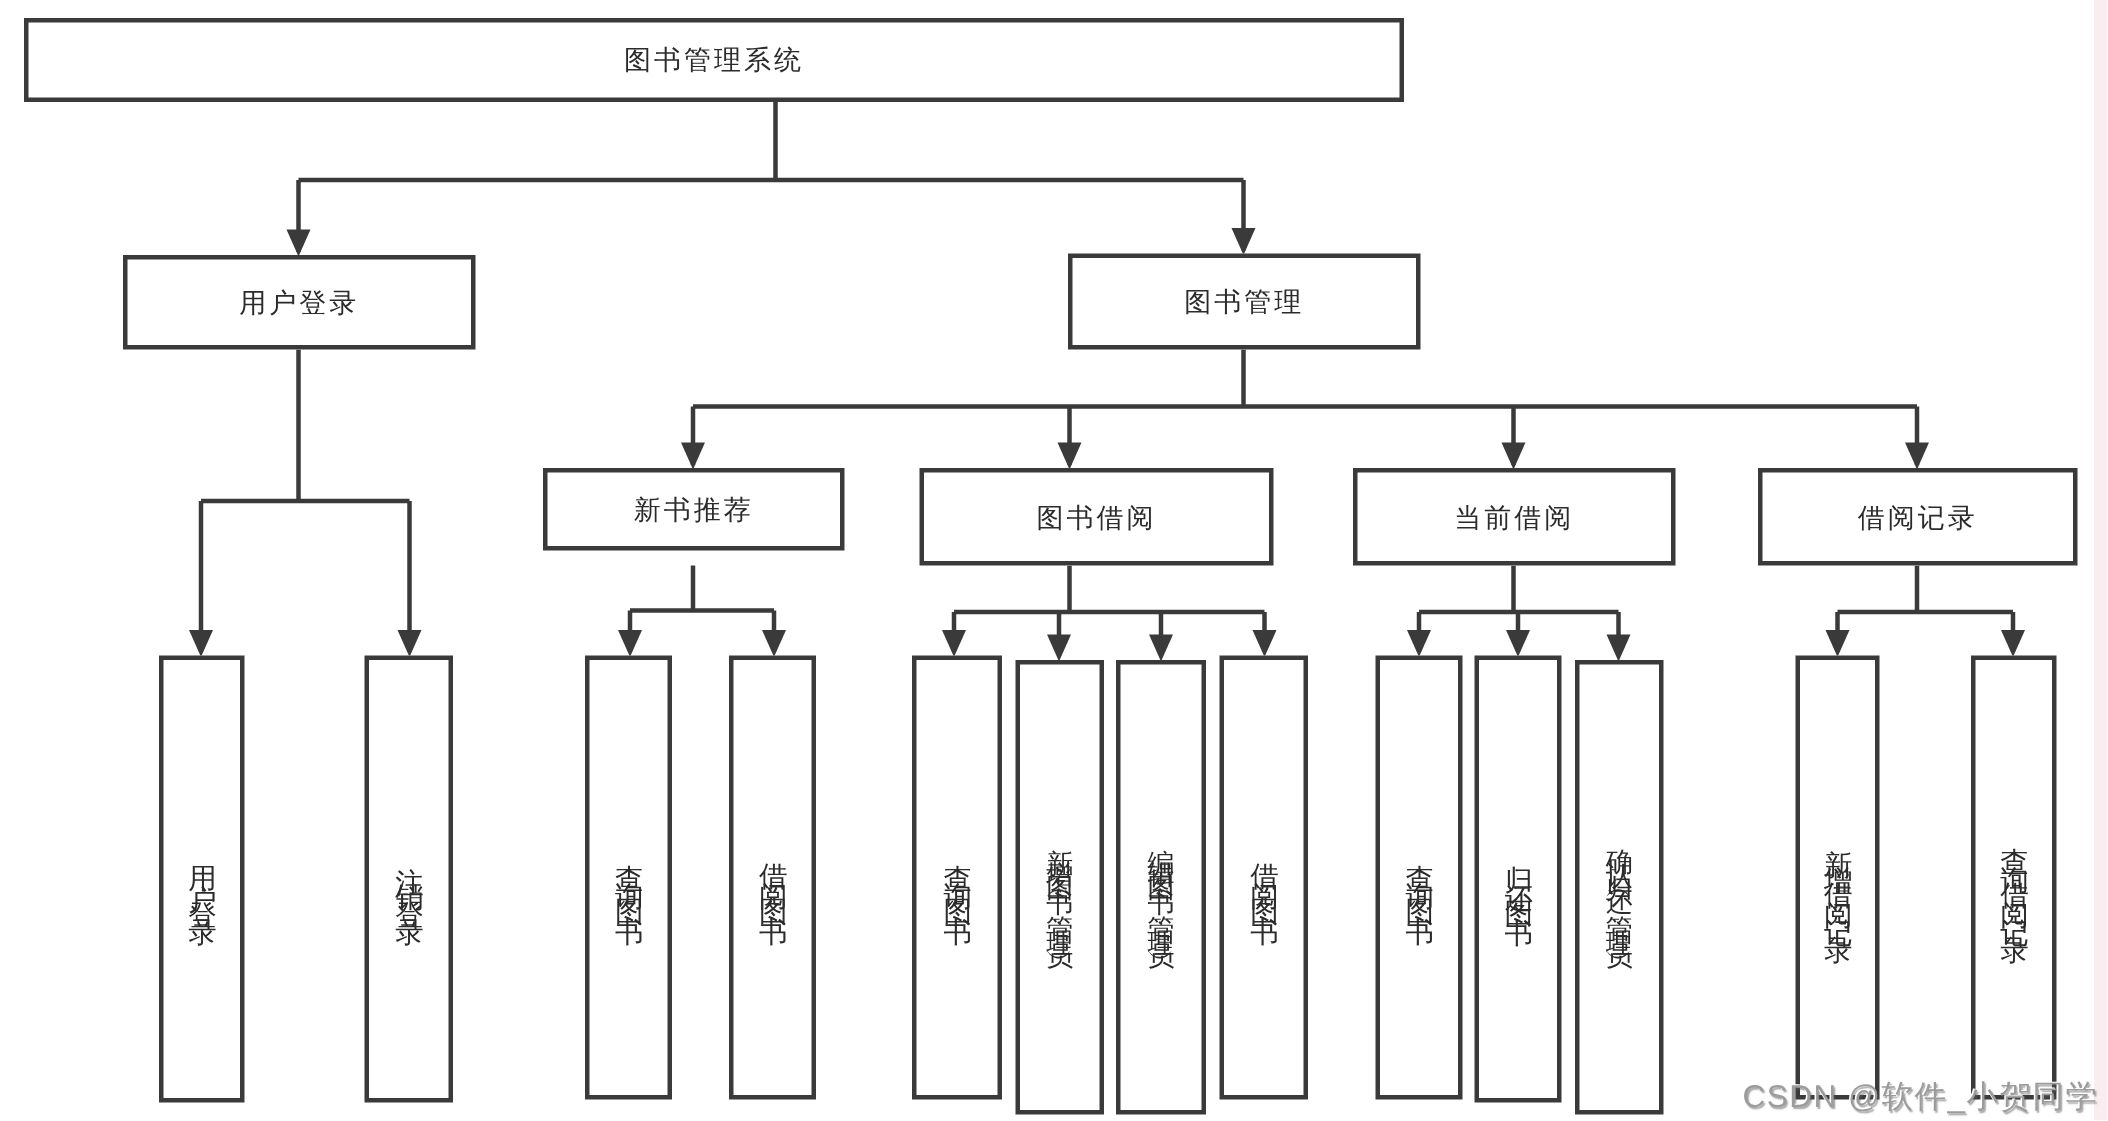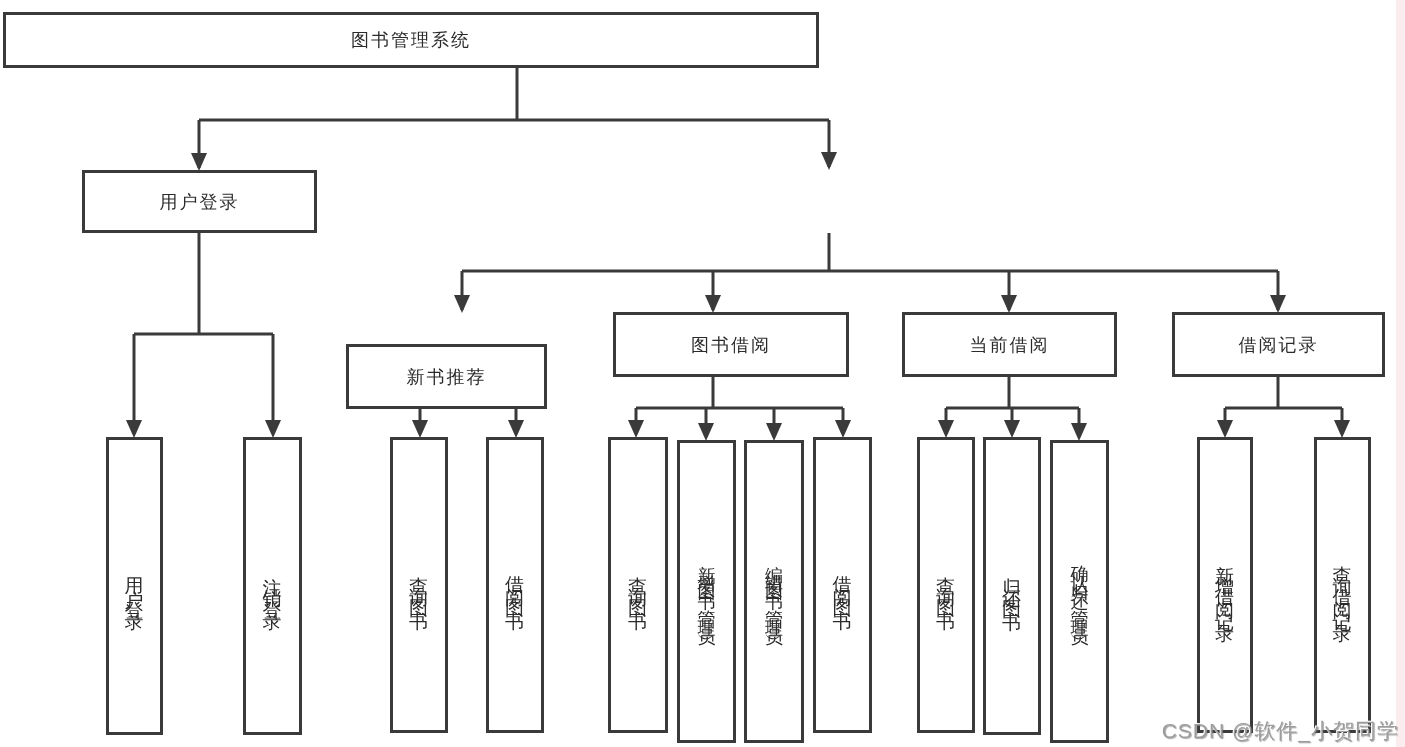--- a/index.html
+++ b/index.html
@@ -98,25 +98,26 @@
       <polygon points="766,423 782,423 774,441"></polygon>
       <polygon points="835,420 851,420 843,438"></polygon>
       <polygon points="938,420 954,420 946,438"></polygon>
       <polygon points="1004,420 1020,420 1012,438"></polygon>
       <polygon points="1071,423 1087,423 1079,441"></polygon>
       <polygon points="1217,420 1233,420 1225,438"></polygon>
       <polygon points="1334,420 1350,420 1342,438"></polygon>
     </g>
   </svg>
 
-  <div class="hbox" style="left:3px;top:12px;width:816px;height:56px;">图书管理系统</div>
+  <div class="hbox" style="left:16px;top:12px;width:920px;height:56px;">图书管理系统</div>
 
   <div class="hbox" style="left:82px;top:170px;width:235px;height:63px;">用户登录</div>
+  <div class="hbox" style="left:712px;top:169px;width:235px;height:64px;">图书管理</div>
 
-  <div class="hbox" style="left:346px;top:312px;width:201px;height:65px;margin-top:32px;">新书推荐</div>
+  <div class="hbox" style="left:362px;top:312px;width:201px;height:55px;">新书推荐</div>
   <div class="hbox" style="left:613px;top:312px;width:236px;height:65px;">图书借阅</div>
   <div class="hbox" style="left:1172px;top:312px;width:213px;height:65px;">借阅记录</div>
   <div class="hbox" style="left:902px;top:312px;width:215px;height:65px;">当前借阅</div>
 
   <div class="vbox" style="left:106px;top:437px;width:57px;height:298px;">用户登录</div>
   <div class="vbox" style="left:243px;top:437px;width:59px;height:298px;">注销登录</div>
 
   <div class="vbox" style="left:390px;top:437px;width:58px;height:296px;">查询图书</div>
   <div class="vbox" style="left:486px;top:437px;width:58px;height:296px;">借阅图书</div>
 

